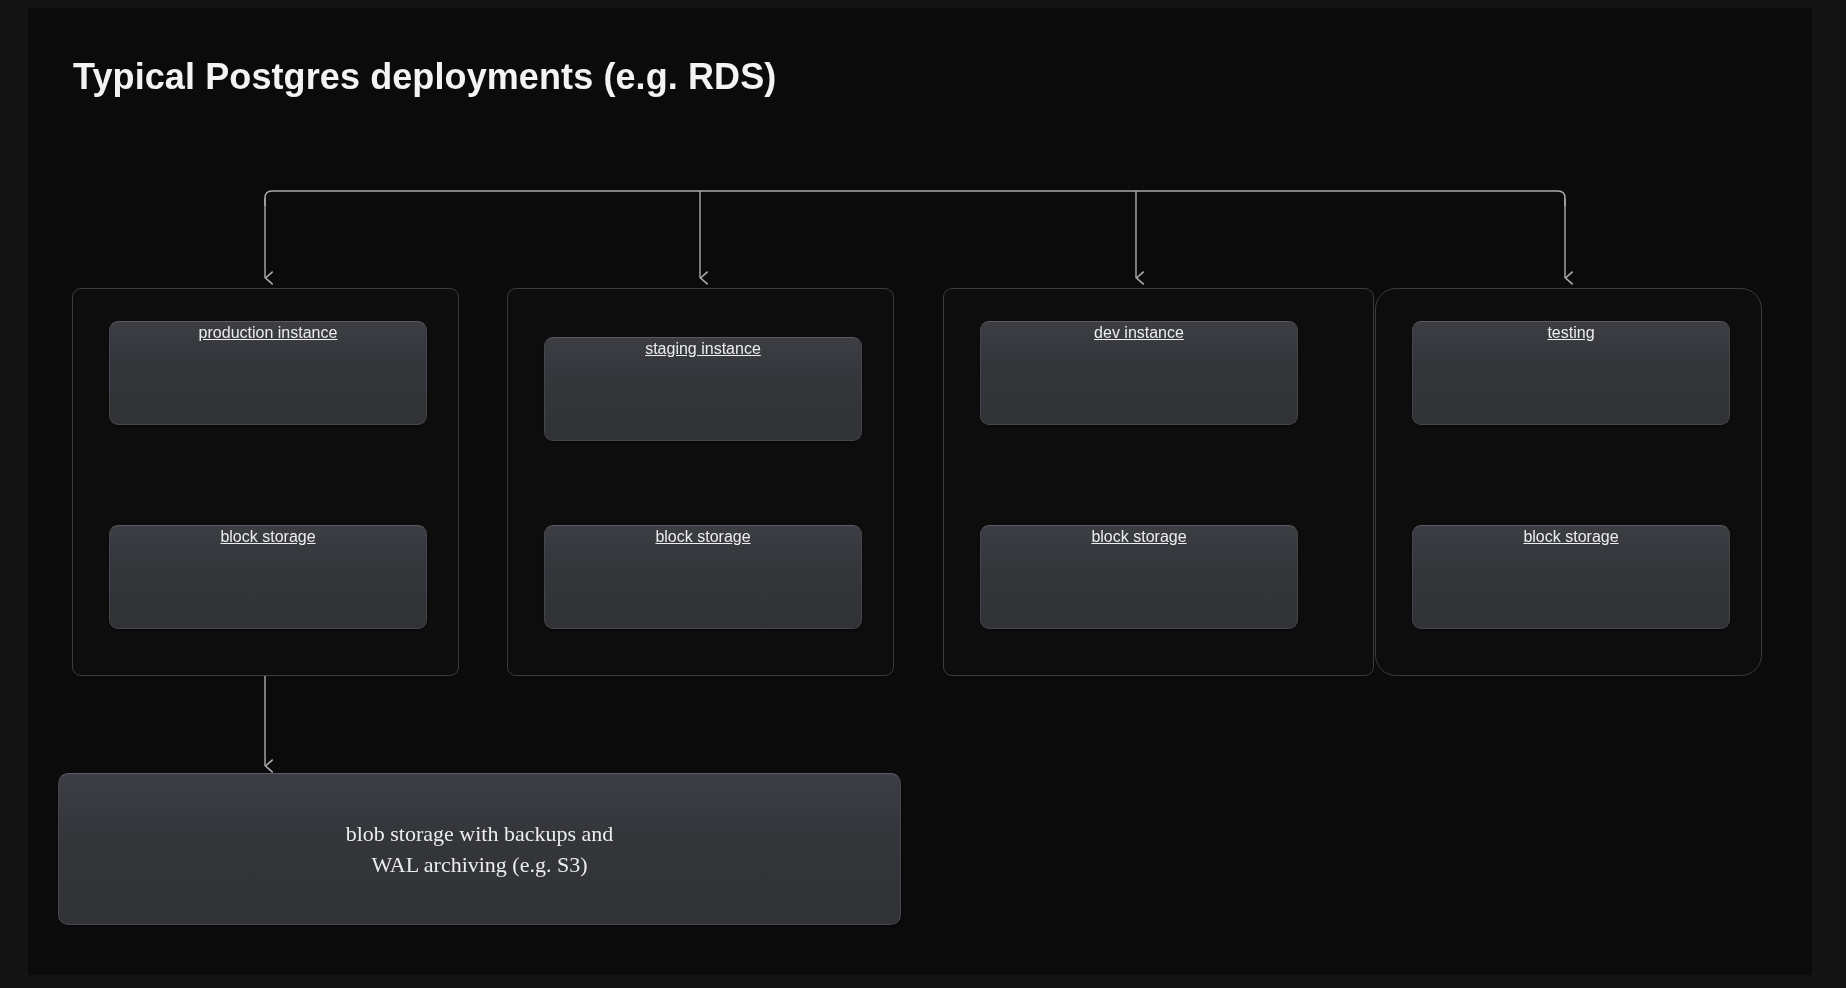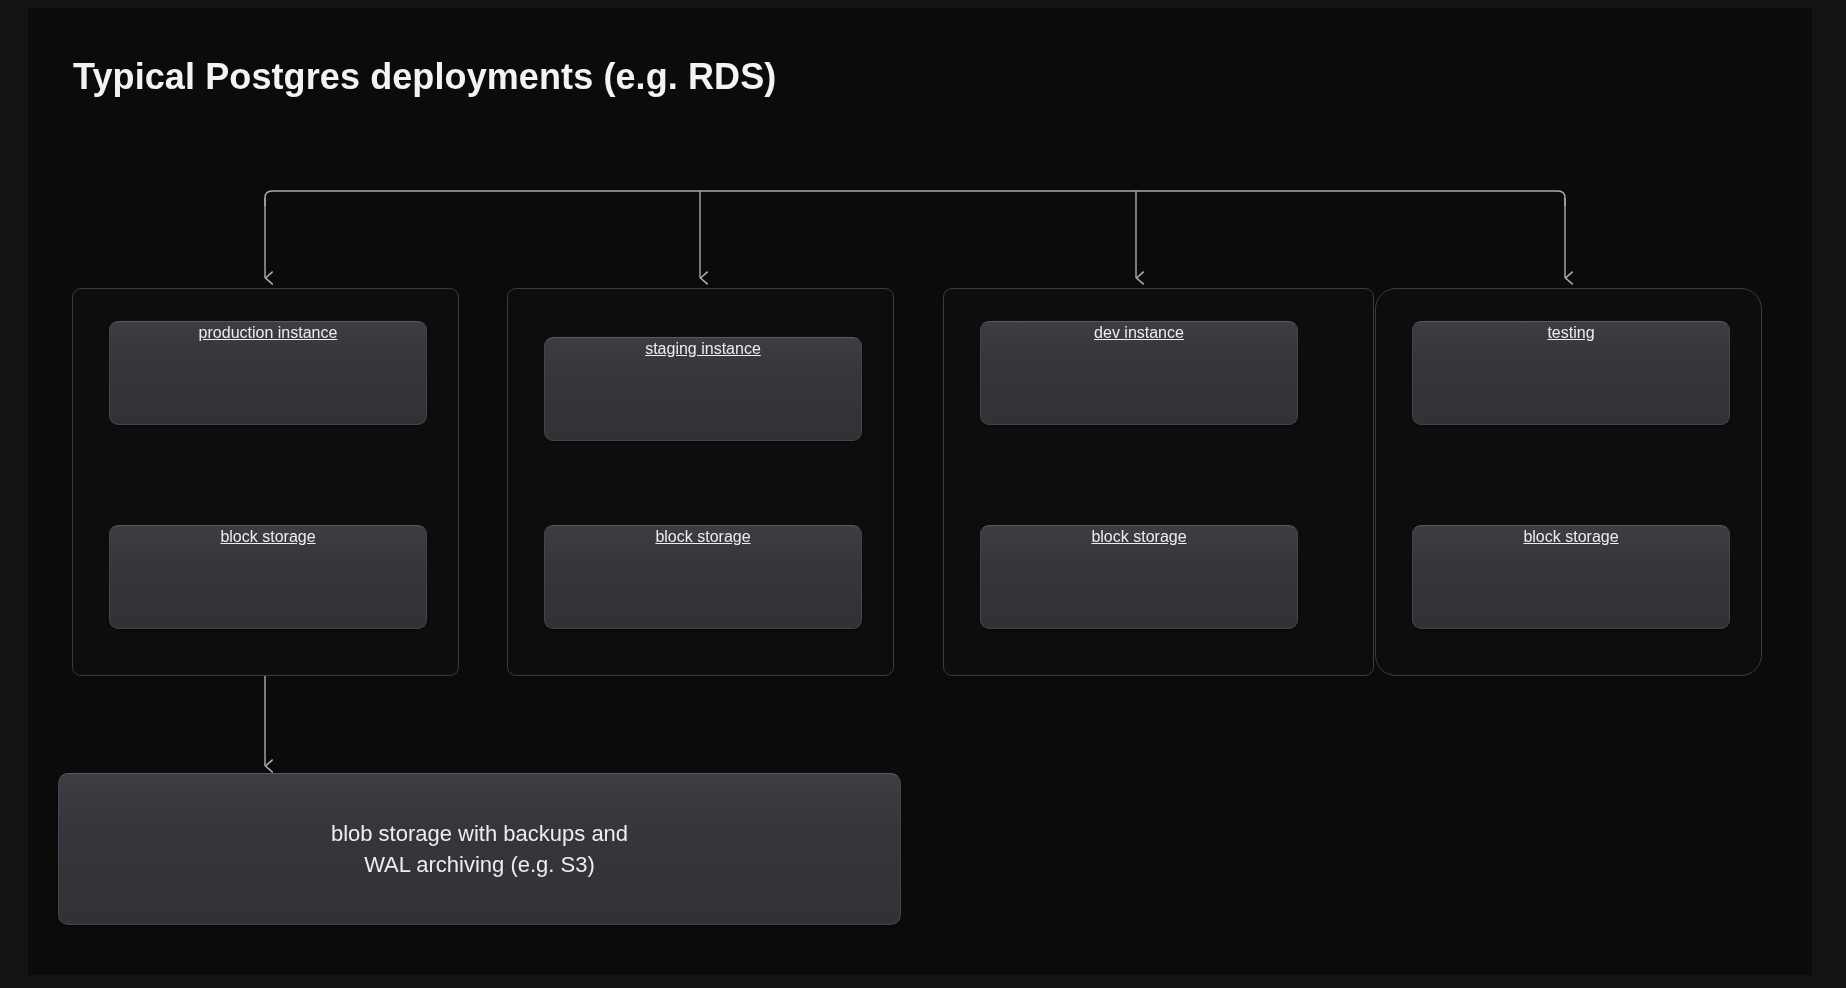--- a/index.html
+++ b/index.html
@@ -102,20 +102,21 @@
     border-top-color: #5a5c61;
     display: flex;
     align-items: center;
     justify-content: center;
     text-align: center;
     color: #eceded;
     font-size: 22px;
     line-height: 1.42;
     white-space: pre-line;
     box-shadow: 0 1px 2px rgba(0,0,0,0.45);
+    font-family: Liberation Serif, serif;
   }
 </style>
 </head>
 <body>
 
 <div id="app">
   <div id="canvas">
 
     <div id="page-title">Typical Postgres deployments (e.g. RDS)</div>
 

